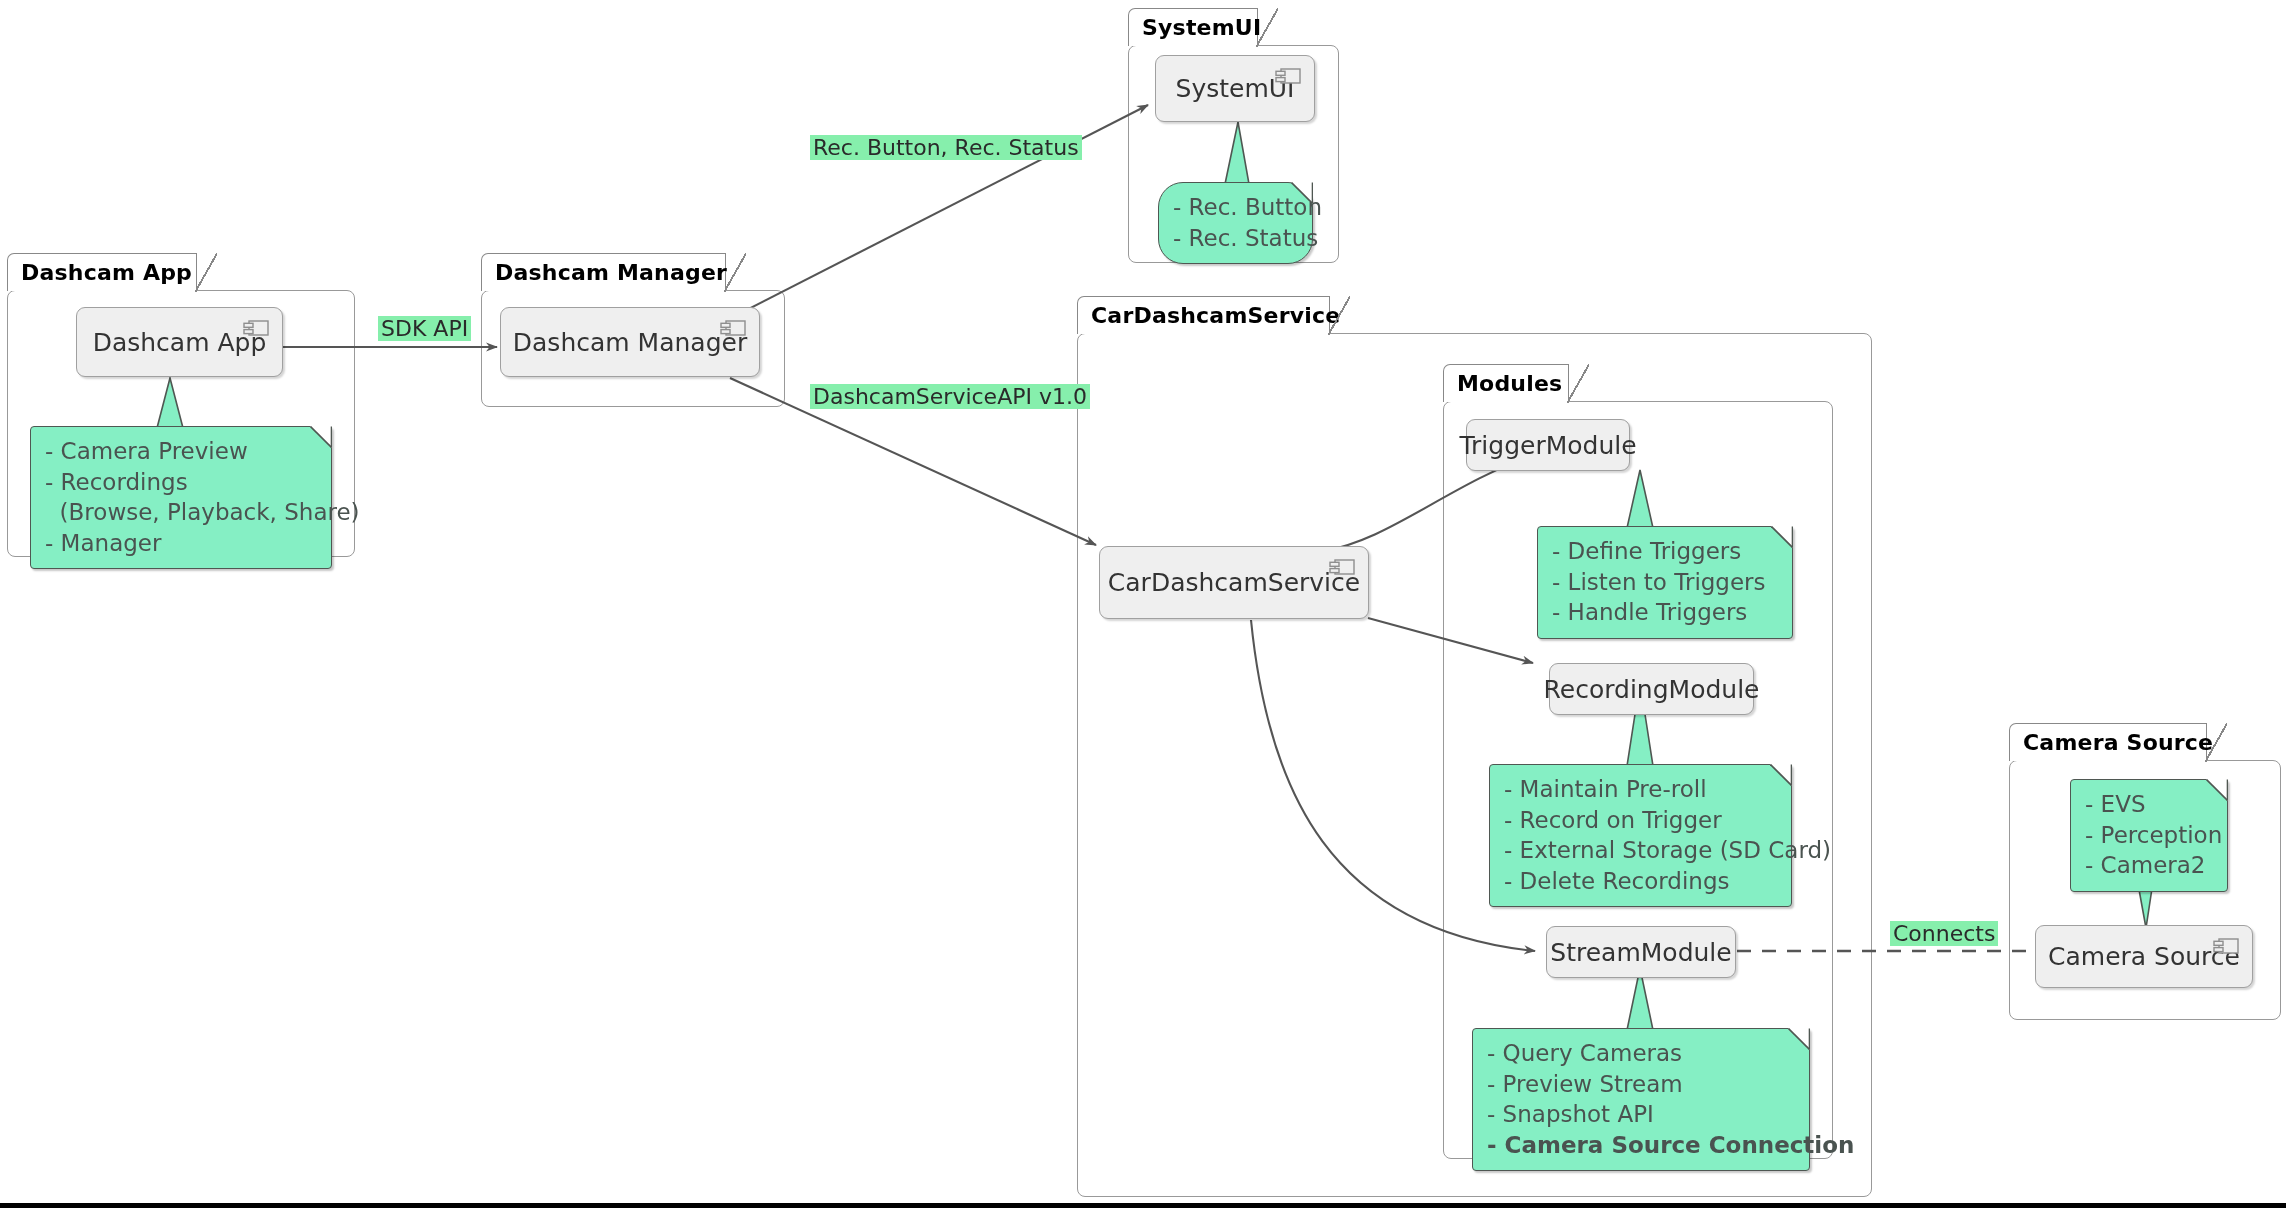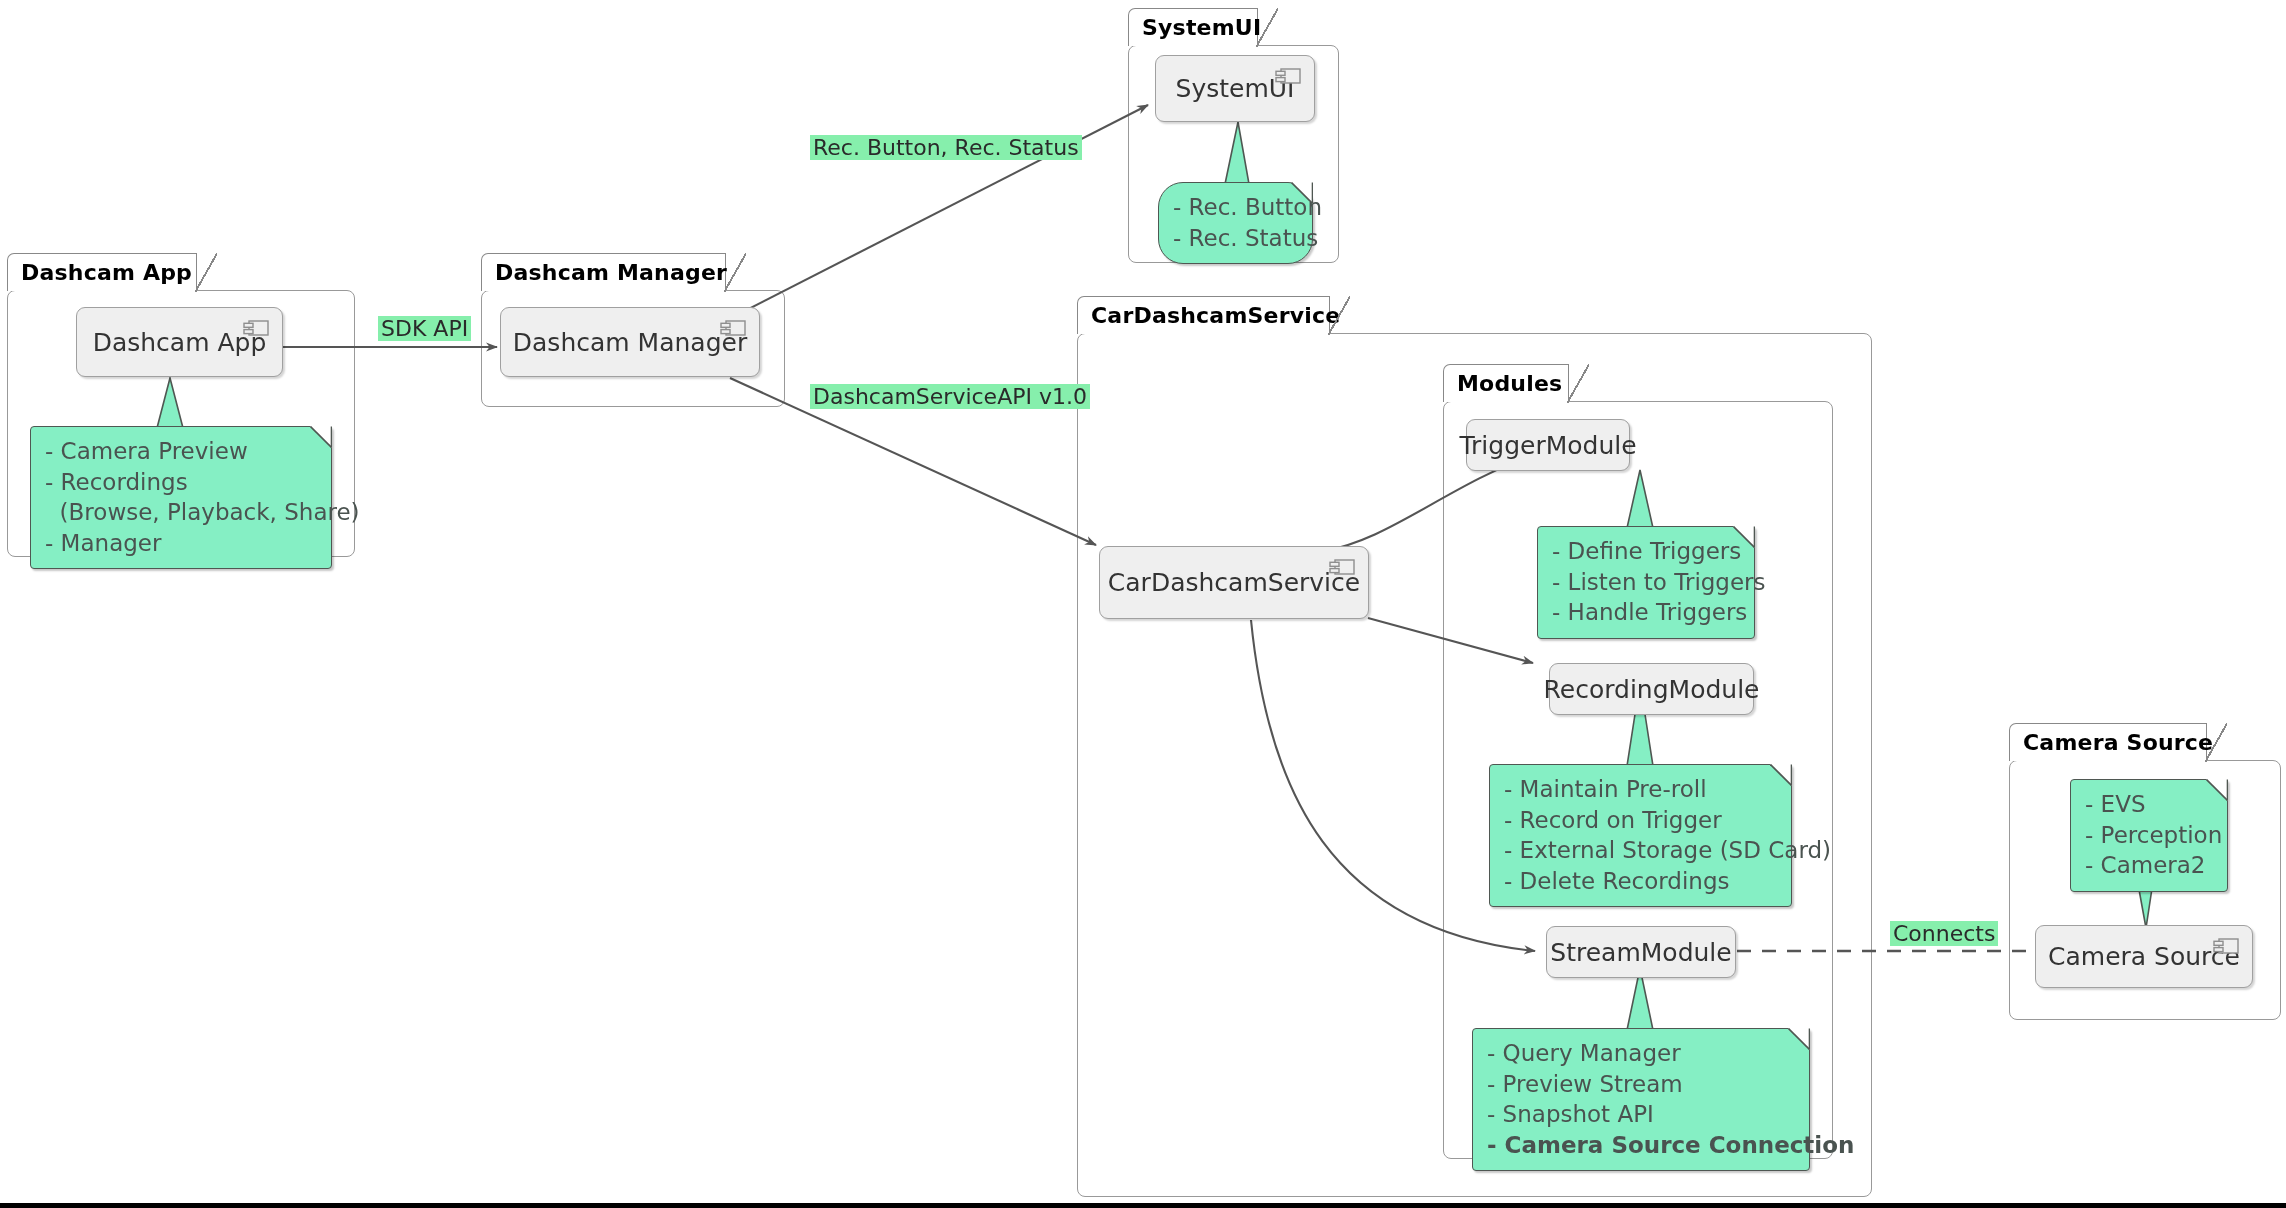--- a/index.html
+++ b/index.html
@@ -278,21 +278,21 @@
   <div class="note" style="left:1158px; top:182px; width:155px;border-radius:25px;">
     <svg class="corner" viewBox="0 0 22 22">
       <path d="M0,0 L22,22 L22,0 Z" fill="#ffffff" stroke="none"></path>
       <path d="M0.5,0.5 L21.5,21.5" stroke="#4F5752" stroke-width="1.6" fill="none"></path>
       <path d="M21.5,0.5 L21.5,21.5" stroke="#4F5752" stroke-width="1.6" fill="none"></path>
     </svg>
     <div>- Rec. Button</div>
     <div>- Rec. Status</div>
   </div>
 
-  <div class="note" style="left:1537px; top:526px; width:218px;">
+  <div class="note" style="left:1537px; top:526px; width:256px;">
     <svg class="corner" viewBox="0 0 22 22">
       <path d="M0,0 L22,22 L22,0 Z" fill="#ffffff" stroke="none"></path>
       <path d="M0.5,0.5 L21.5,21.5" stroke="#4F5752" stroke-width="1.6" fill="none"></path>
       <path d="M21.5,0.5 L21.5,21.5" stroke="#4F5752" stroke-width="1.6" fill="none"></path>
     </svg>
     <div>- Define Triggers</div>
     <div>- Listen to Triggers</div>
     <div>- Handle Triggers</div>
   </div>
 
@@ -307,21 +307,21 @@
     <div>- External Storage (SD Card)</div>
     <div>- Delete Recordings</div>
   </div>
 
   <div class="note" style="left:1472px; top:1028px; width:338px;">
     <svg class="corner" viewBox="0 0 22 22">
       <path d="M0,0 L22,22 L22,0 Z" fill="#ffffff" stroke="none"></path>
       <path d="M0.5,0.5 L21.5,21.5" stroke="#4F5752" stroke-width="1.6" fill="none"></path>
       <path d="M21.5,0.5 L21.5,21.5" stroke="#4F5752" stroke-width="1.6" fill="none"></path>
     </svg>
-    <div>- Query Manager</div>
+    <div>- Query Cameras</div>
     <div>- Preview Stream</div>
     <div>- Snapshot API</div>
     <div class="bold">- Camera Source Connection</div>
   </div>
 
   <div class="note" style="left:2070px; top:779px; width:158px;">
     <svg class="corner" viewBox="0 0 22 22">
       <path d="M0,0 L22,22 L22,0 Z" fill="#ffffff" stroke="none"></path>
       <path d="M0.5,0.5 L21.5,21.5" stroke="#4F5752" stroke-width="1.6" fill="none"></path>
       <path d="M21.5,0.5 L21.5,21.5" stroke="#4F5752" stroke-width="1.6" fill="none"></path>

